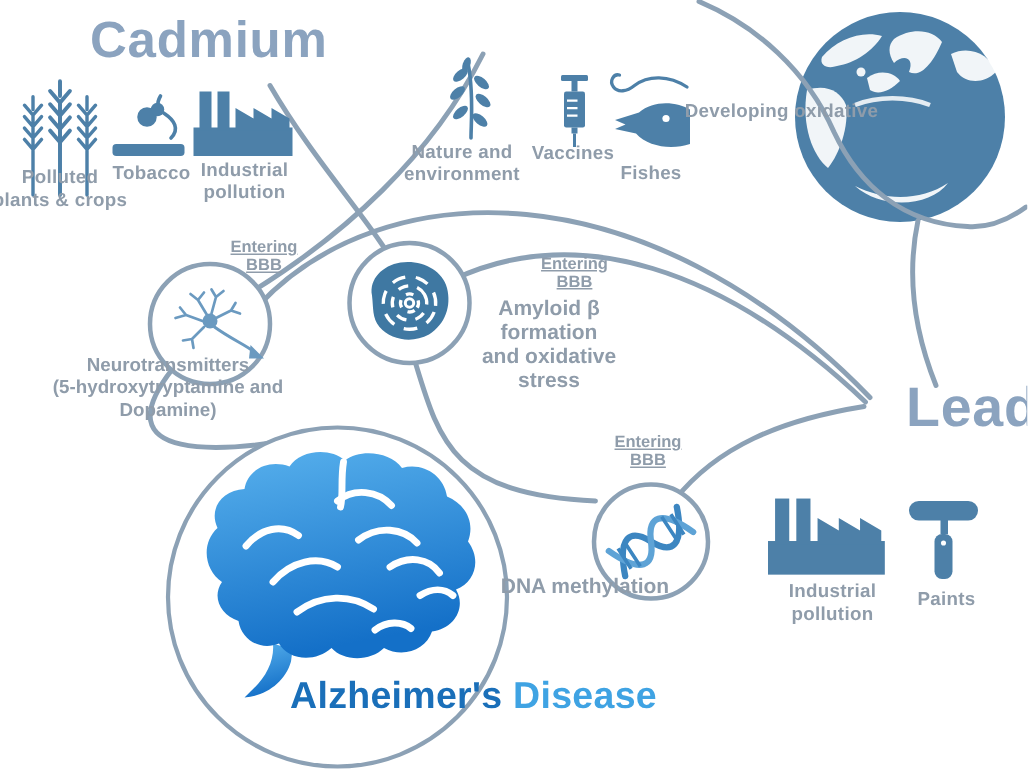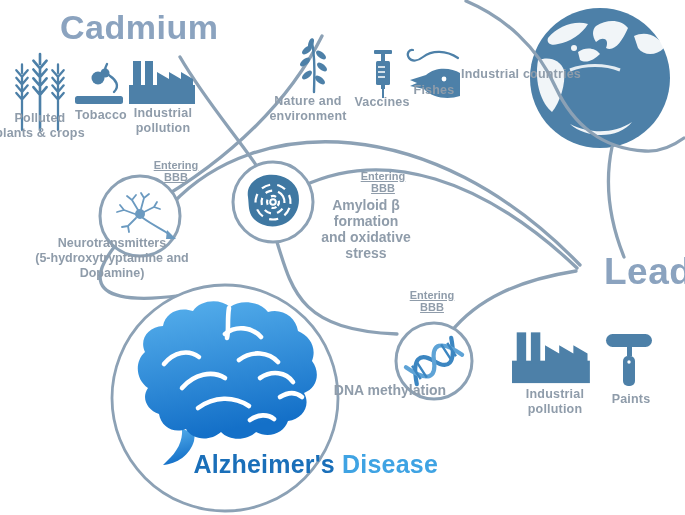--- a/index.html
+++ b/index.html
@@ -192,25 +192,25 @@
       <span>pollution</span>
   </div>
 
   <div class="lbl src" style="left:266px;top:94px;width:84px">
     <span>Nature and</span>
       <span>environment</span>
   </div>
   <div class="lbl src" style="left:351px;top:95px;width:62px">
     <span>Vaccines</span>
   </div>
-  <div class="lbl src" style="left:404px;top:83px;width:60px">
+  <div class="lbl src" style="left:404px;top:108px;width:60px">
     <span>Fishes</span>
   </div>
   <div class="lbl src" style="left:456px;top:67px;width:130px">
-    <span>Industrial countries</span>
+    <span>Developing oxidative</span>
   </div>
 
   <div class="lbl src" style="left:516px;top:387px;width:78px">
     <span>Industrial</span>
       <span>pollution</span>
   </div>
   <div class="lbl src" style="left:600px;top:392px;width:62px">
     <span>Paints</span>
   </div>
 

